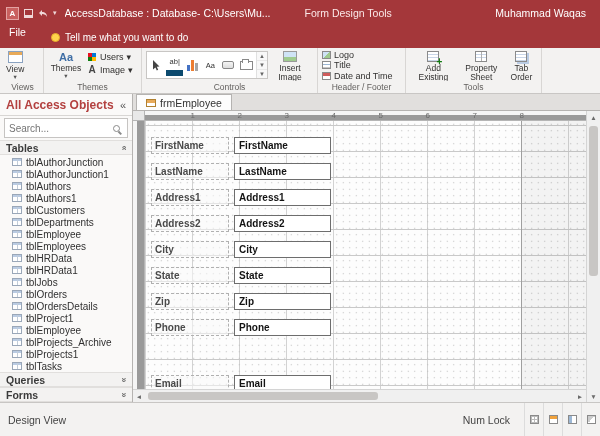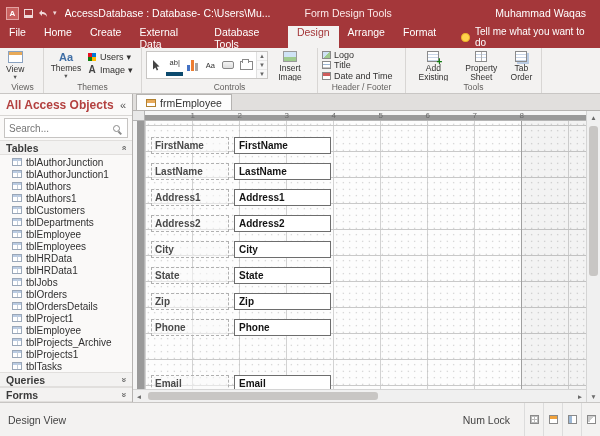--- a/index.html
+++ b/index.html
@@ -33,21 +33,21 @@
   .bigbtn { display: flex; flex-direction: column; align-items: center; font-size: 8.5px; line-height: 8.5px; color: #323130; text-align: center; padding-top: 1px; cursor: default; }
   .bigbtn .caret { font-size: 6.5px; color: #555; line-height: 6px; }
   .smallbtn { display: flex; align-items: center; font-size: 9px; height: 13px; gap: 3px; color: #323130; white-space: nowrap; cursor: default; }
   .view-icon { width: 15px; height: 12px; border: 1px solid #8aa2c0; background: linear-gradient(180deg, #e8aa59 3px, #fff 3px); margin-bottom: 2px; }
   .themes-icon { font-size: 11px; font-weight: bold; color: #3f6ea5; line-height: 12px; margin-bottom: 1px; }
   .colors-icon { width: 4px; height: 4px; background: #e81123; box-shadow: 4px 0 #0078d7, 0 4px #107c10, 4px 4px #ffb900; margin: 0 5px 4px 1px; }
   .fonts-icon { font-size: 10px; font-weight: bold; color: #444; width: 10px; text-align: center; }
   .gallery { width: 122px; height: 28px; background: #fff; border: 1px solid #c8c6c4; display: flex; margin-top: 1px; }
   .gal-items { flex: 1; display: flex; align-items: center; justify-content: space-around; padding: 0 1px; }
   .gal-item { width: 17px; height: 22px; display: flex; align-items: center; justify-content: center; font-size: 7.5px; color: #333; }
-  .txtbox-glyph { border-bottom: 4px solid #0c4a6e; padding-bottom: 1px; }
+  .txtbox-glyph { border-bottom: 6px solid #0c4a6e; padding-bottom: 1px; }
   .chart-icon { display: flex; align-items: flex-end; gap: 1px; height: 11px; }
   .chart-icon i { display: block; width: 3px; background: #4472c4; }
   .chart-icon i:nth-child(2) { background: #ed7d31; height: 11px !important; }
   .chart-icon i:nth-child(3) { background: #a5a5a5; }
   .btn-glyph { width: 12px; height: 8px; border: 1px solid #888; border-radius: 2px; background: linear-gradient(180deg, #f5f5f5, #ddd); }
   .tabctl-glyph { width: 13px; height: 9px; border: 1px solid #888; position: relative; background: #fff; }
   .tabctl-glyph::before { content: ""; position: absolute; top: -3px; left: 1px; width: 5px; height: 3px; border: 1px solid #888; border-bottom: none; background: #fff; }
   .gal-scroll { width: 11px; border-left: 1px solid #e0e0e0; display: flex; flex-direction: column; background: #f8f8f8; }
   .gal-scroll span { flex: 1; display: flex; align-items: center; justify-content: center; font-size: 6px; color: #666; }
   .gal-scroll span + span { border-top: 1px solid #e8e8e8; }
@@ -154,50 +154,20 @@
     </div>
     <div class="tb-title">AccessDatabase : Database- C:\Users\Mu...</div>
     <div class="tb-context">Form Design Tools</div>
     <div class="tb-user">Muhammad Waqas</div>
   </div>
 
   <div class="tabrow">
     <div class="rtab">
         <span>File</span>
       </div>
-    <div class="rtabs">
-
-        <div class="rtab">
-          <span>Home</span>
-        </div>
-
-        <div class="rtab">
-          <span>Create</span>
-        </div>
-
-        <div class="rtab">
-          <span>External Data</span>
-        </div>
-
-        <div class="rtab">
-          <span>Database Tools</span>
-        </div>
-
-        <div class="rtab active">
-          <span>Design</span>
-        </div>
-
-        <div class="rtab">
-          <span>Arrange</span>
-        </div>
-
-        <div class="rtab">
-          <span>Format</span>
-        </div>
-      </div>
     <div class="tellme">
       <span class="bulb"></span>
       <span>Tell me what you want to do</span>
     </div>
   </div>
 
   <div class="ribbon">
 
     <div class="rgroup" style="width:42px;">
       <div class="rgroup-body">

